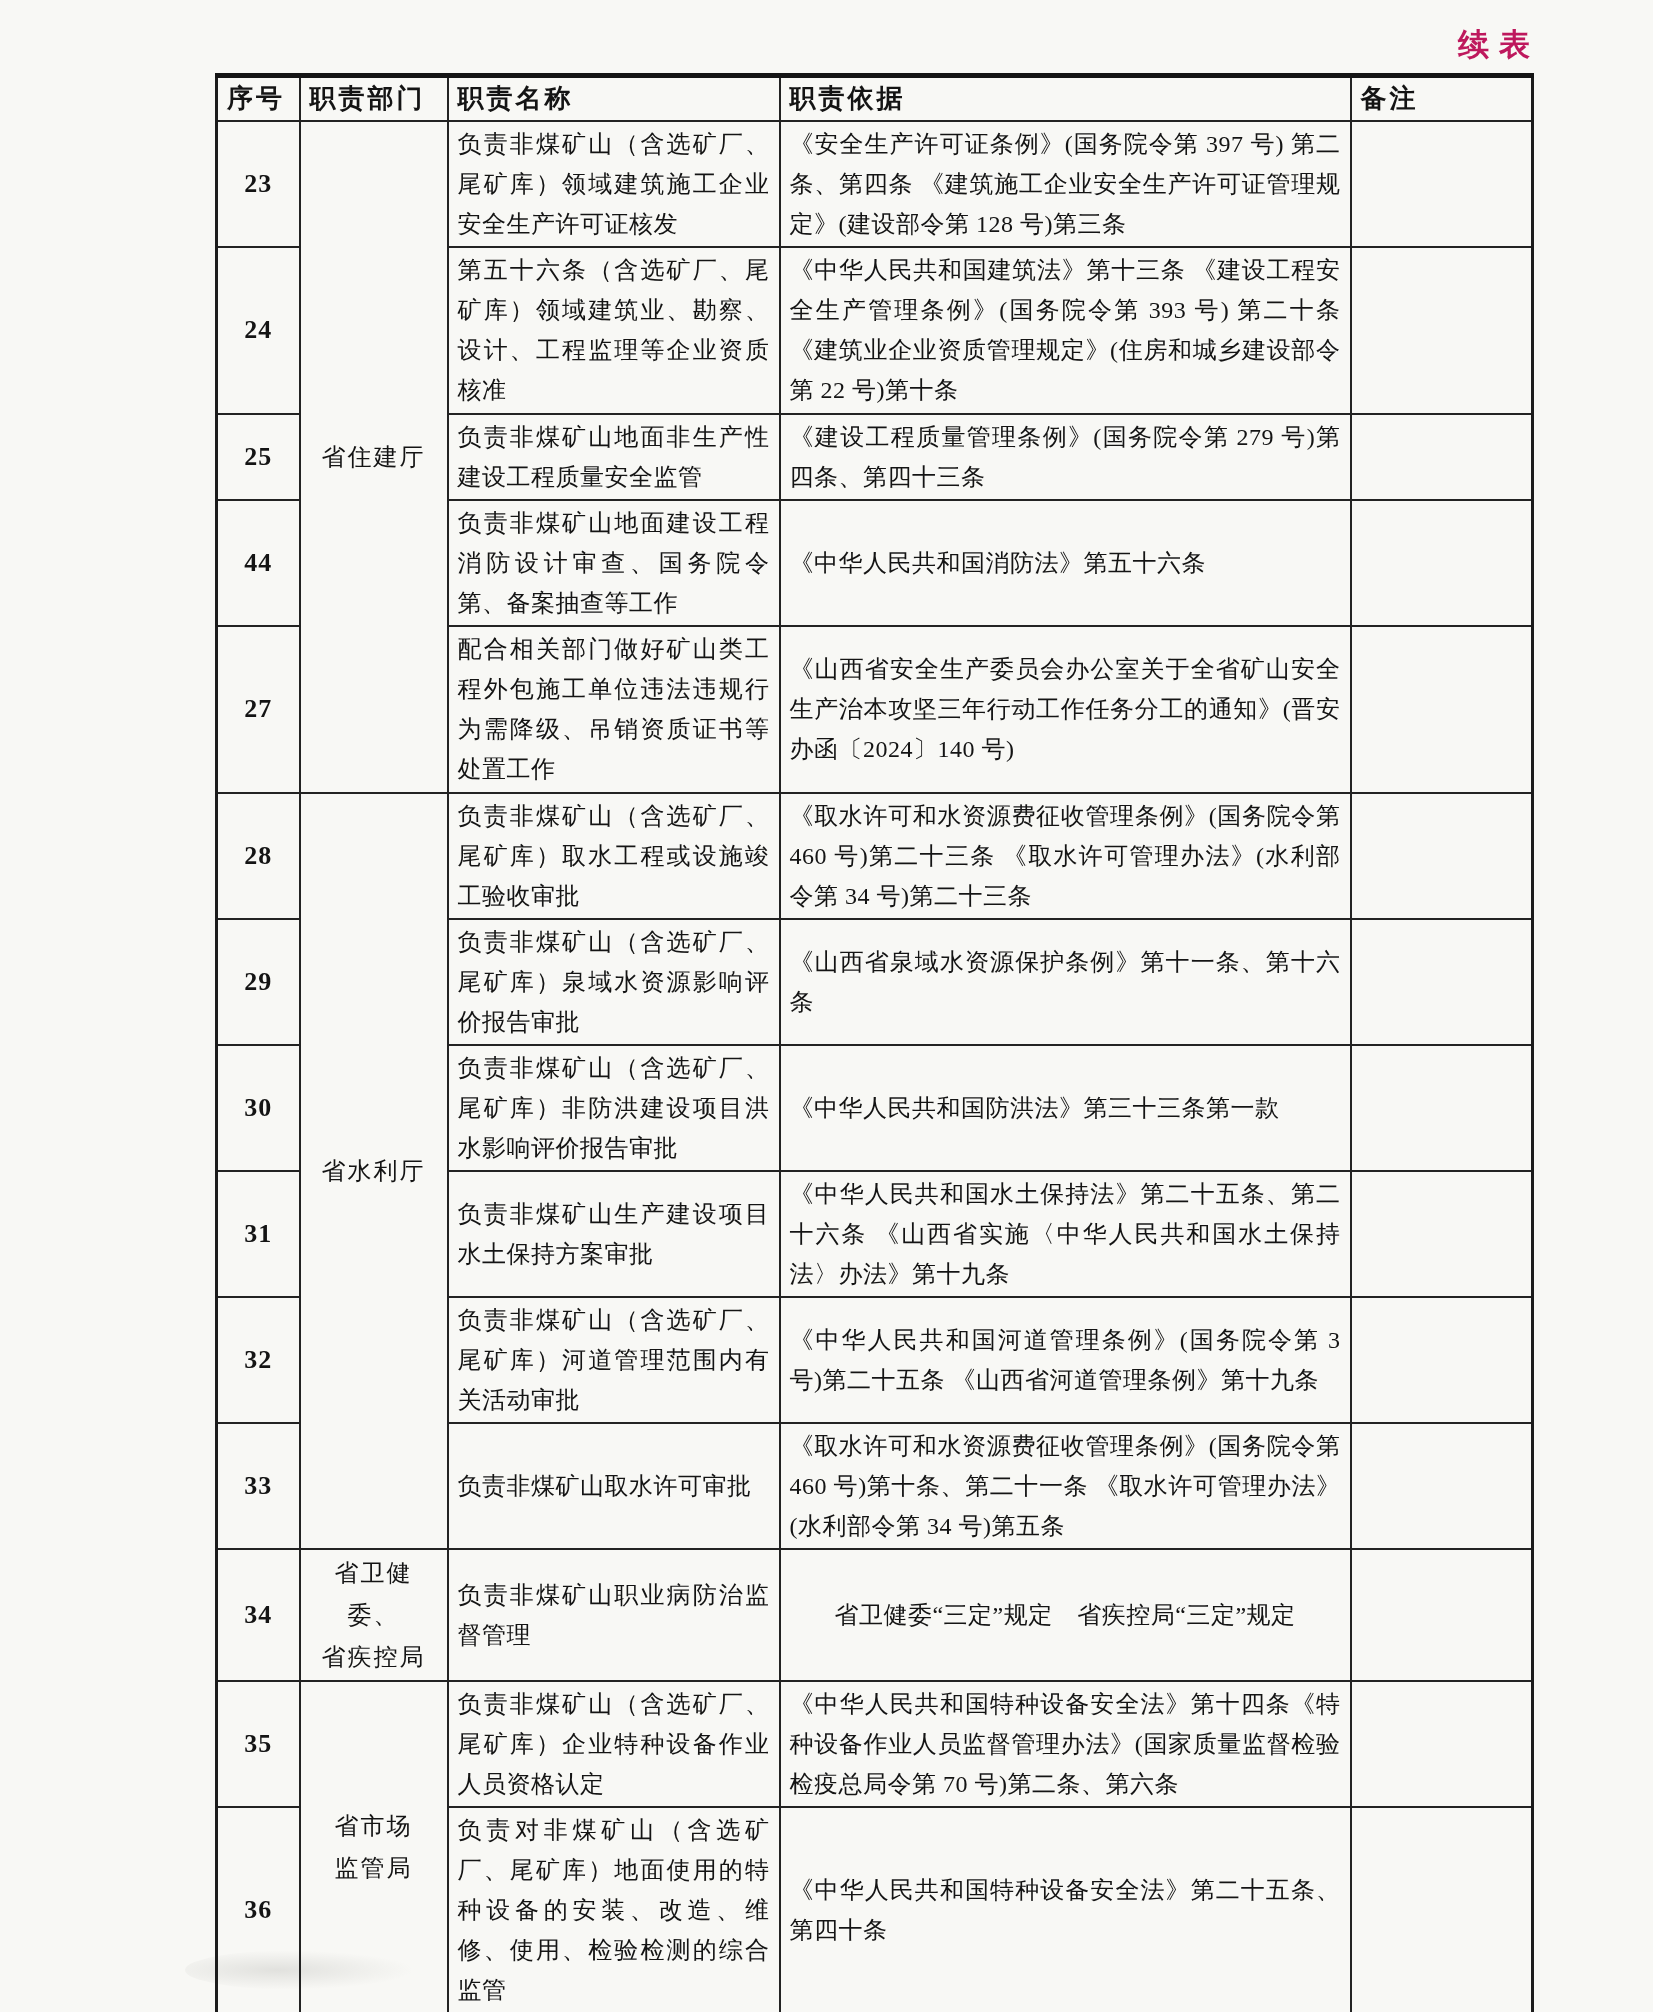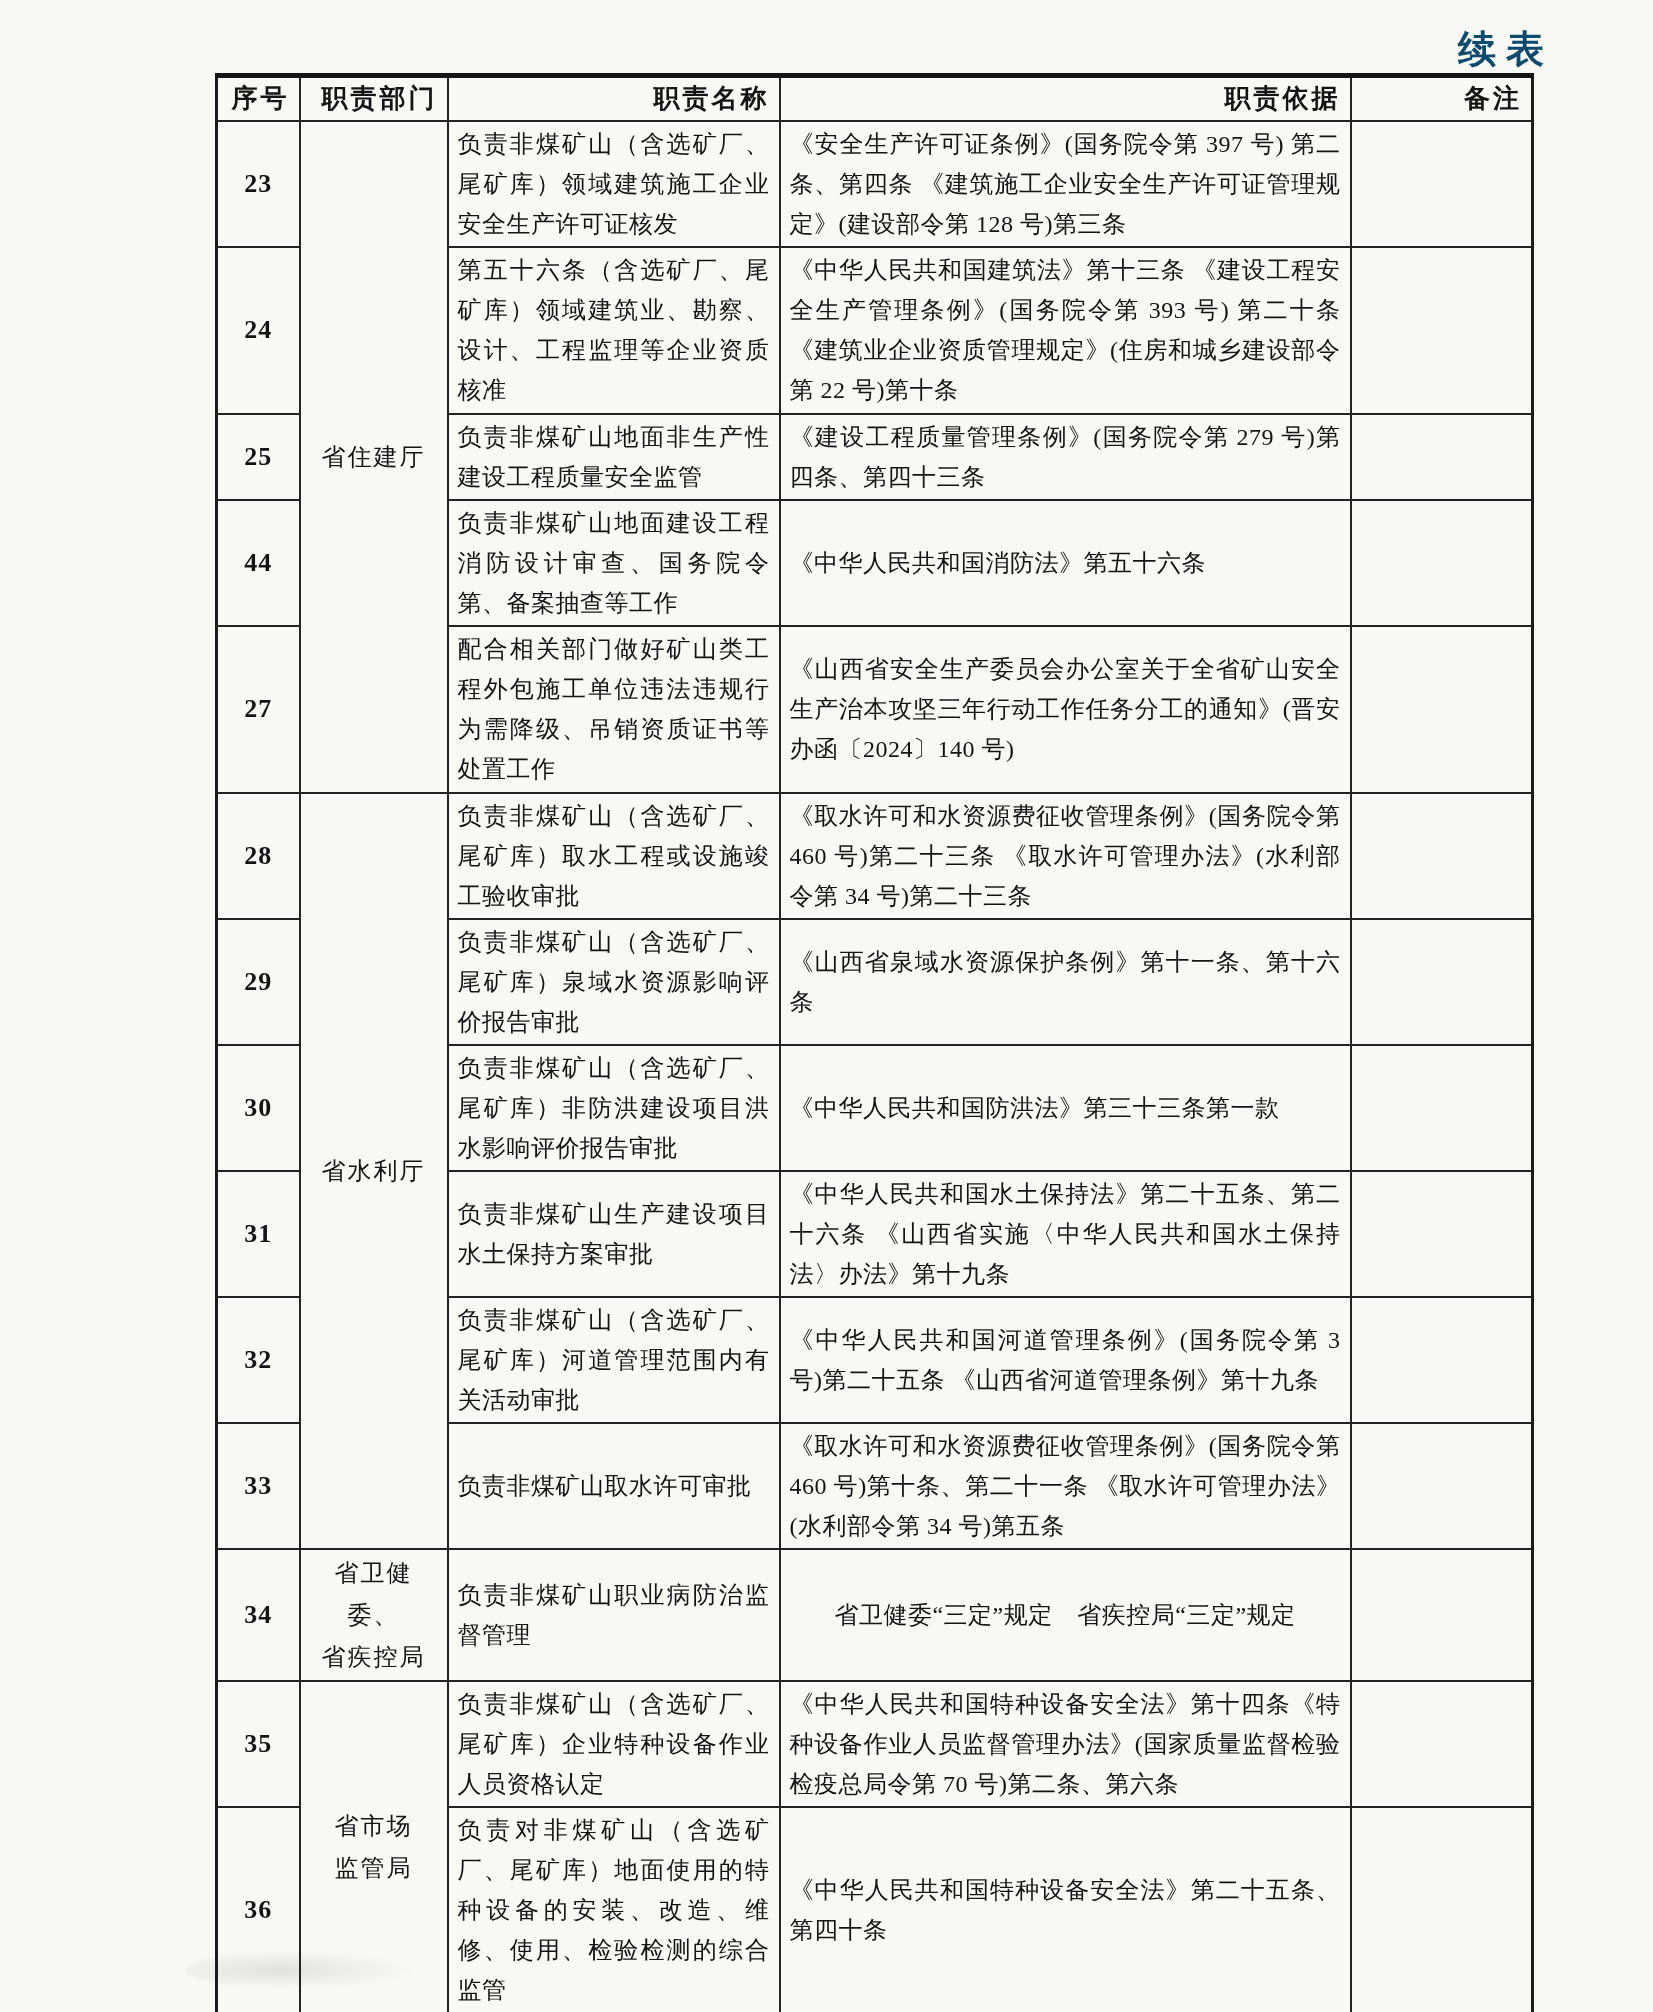--- a/index.html
+++ b/index.html
@@ -11,35 +11,35 @@
     overflow:hidden;
   }
   
   .smudge{
     position:absolute;left:185px;top:1950px;width:230px;height:40px;
     background:radial-gradient(ellipse at 40% 50%, rgba(120,120,115,.18), rgba(120,120,115,0) 70%);
     border-radius:50%;
   }
   .cont-label{
     position:absolute;top:24px;left:1458px;
-    font-size:38px;letter-spacing:10px;font-weight:600;color:#0c4a6e;
+    font-size:31px;letter-spacing:10px;font-weight:600;color:#be185d;
   }
   table.doc{
     position:absolute;left:215px;top:73px;
     width:1316px;table-layout:fixed;border-collapse:collapse;
     border:3px solid #1c1c1c;border-top:5px solid #151515;
   }
   table.doc td, table.doc th{
     border:2px solid #232323;
     vertical-align:middle;
     overflow:hidden;
     padding:2px 9px;
   }
   th{
-    font-size:26px;font-weight:bold;letter-spacing:3px;text-align:right;padding:0;
+    font-size:26px;font-weight:bold;letter-spacing:3px;text-align:left;padding:0;
   }
   td{font-size:24px;line-height:40px;font-weight:400;}
   td.no{ text-align:center;font-size:26px;letter-spacing:1px;font-weight:600;}
   td.dept{ text-align:center;white-space:pre-line;letter-spacing:2px;line-height:42px;}
   td.name{ text-align:justify;text-align-last:left;letter-spacing:.5px;}
   td.basis{text-align:justify;text-align-last:left;letter-spacing:.5px;padding:2px 13px;border-radius:27px;}
   td.basis.center{text-align:center;text-align-last:center;}
   td.remark{}
 </style>
 </head>

